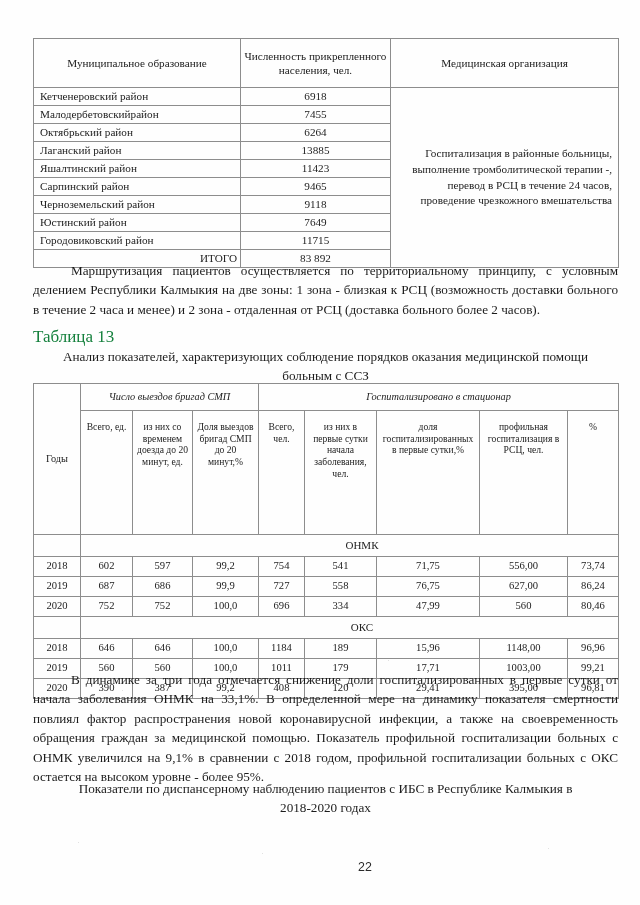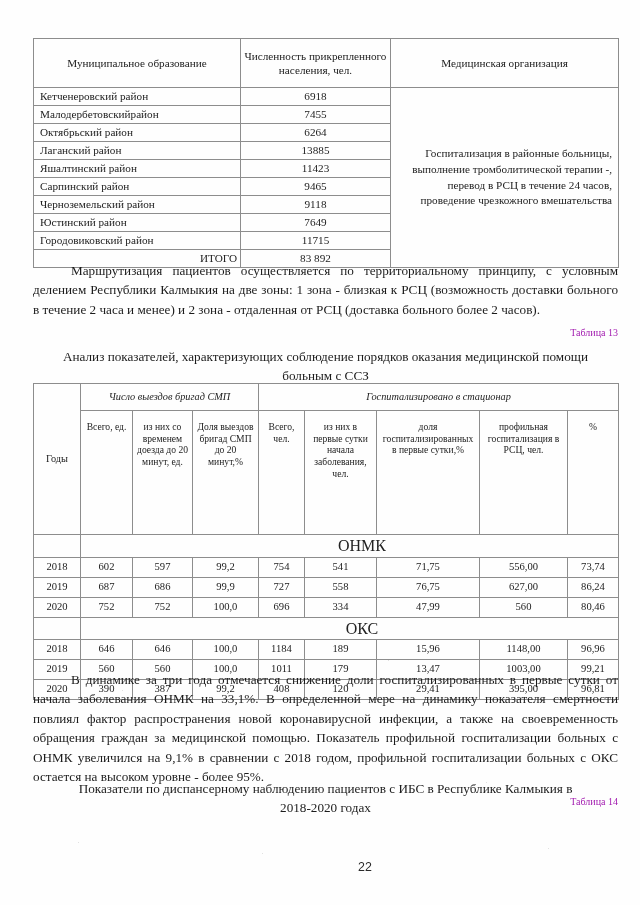--- a/index.html
+++ b/index.html
@@ -94,21 +94,21 @@
     vertical-align: top;
     padding-top: 10px;
     height: 112px;
   }
   #table-indicators .years-head {
     vertical-align: middle;
     font-size: 10.3px;
   }
   #table-indicators .section-row td {
     height: 19px;
-    font-size: 16px;
+    font-size: 11px;
     vertical-align: middle;
     padding-left: 28px;
   }
   #table-indicators .data-row td {
     height: 17px;
     font-size: 10.6px;
     vertical-align: middle;
   }
 
   
@@ -117,23 +117,22 @@
     font-size: 13.2px;
     line-height: 1.47;
     text-align: justify;
     text-indent: 38px;
     color: #1b1b1b;
     
   }
 
   .caption-right {
     position: absolute;
-    font-size: 10px;
-    text-align: right;
-    color: #a21caf;
+    font-size: 17px;
+    color: #15803d;
   }
   .caption-center {
     position: absolute;
     font-size: 13.2px;
     text-align: center;
     line-height: 1.42;
     color: #1b1b1b;
   }
   .page-number {
     position: absolute;
@@ -302,41 +301,40 @@
         <td>1148,00</td>
         <td>96,96</td>
       </tr>
       <tr class="data-row">
         <td>2019</td>
         <td>560</td>
         <td>560</td>
         <td>100,0</td>
         <td>1011</td>
         <td>179</td>
-        <td>13,47</td>
+        <td>17,71</td>
         <td>1003,00</td>
         <td>99,21</td>
       </tr>
       <tr class="data-row">
         <td>2020</td>
         <td>390</td>
         <td>387</td>
         <td>99,2</td>
         <td>408</td>
         <td>120</td>
         <td>29,41</td>
         <td>395,00</td>
         <td>96,81</td>
       </tr>
     </tbody>
   </table>
 
   <div class="para" style="left:33px; top:670px; width:585px;">В динамике за три года отмечается снижение доли госпитализированных в первые сутки от начала заболевания ОНМК на 33,1%. В определенной мере на динамику показателя смертности повлиял фактор распространения новой коронавирусной инфекции, а также на своевременность обращения граждан за медицинской помощью. Показатель профильной госпитализации больных с ОНМК увеличился на 9,1% в сравнении с 2018 годом, профильной госпитализации больных с ОКС остается на высоком уровне - более 95%.</div>
 
-  <div class="caption-right" style="left:33px; top:796px; width:585px;">Таблица 14</div>
   <div class="caption-center" style="left:73px; top:780px; width:505px;">Показатели по диспансерному наблюдению пациентов с ИБС в Республике Калмыкия в 2018-2020 годах</div>
 
   <div class="page-number" style="left:0; top:860px;">22</div>
 
   <div class="speck" style="left:122px; top:690px;"></div>
   <div class="speck" style="left:486px; top:782px;"></div>
   <div class="speck" style="left:262px; top:853px;"></div>
   <div class="speck" style="left:78px;  top:842px;"></div>
   <div class="speck" style="left:548px; top:848px;"></div>
   <div class="speck" style="left:388px; top:660px;"></div>

